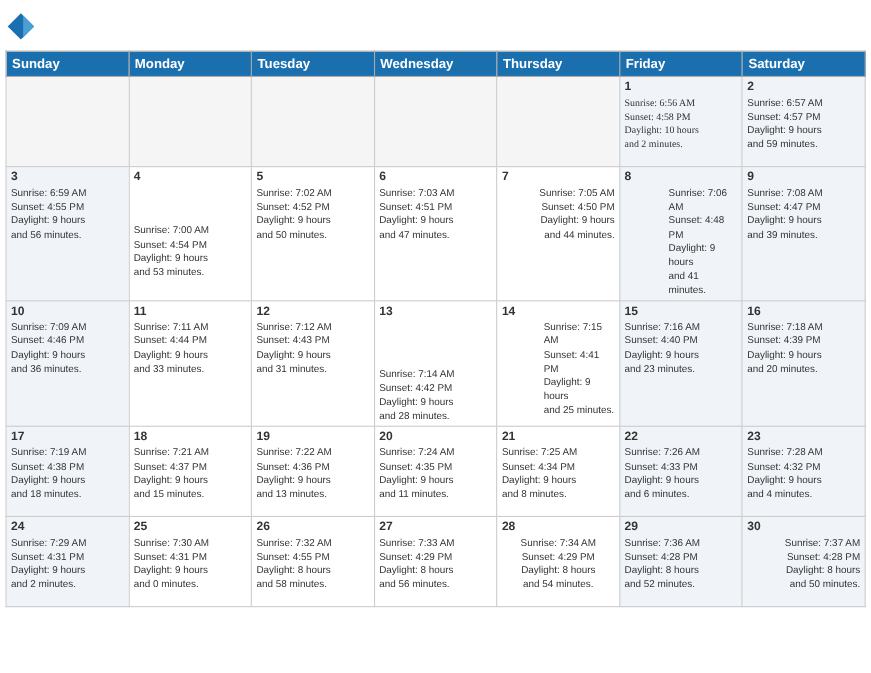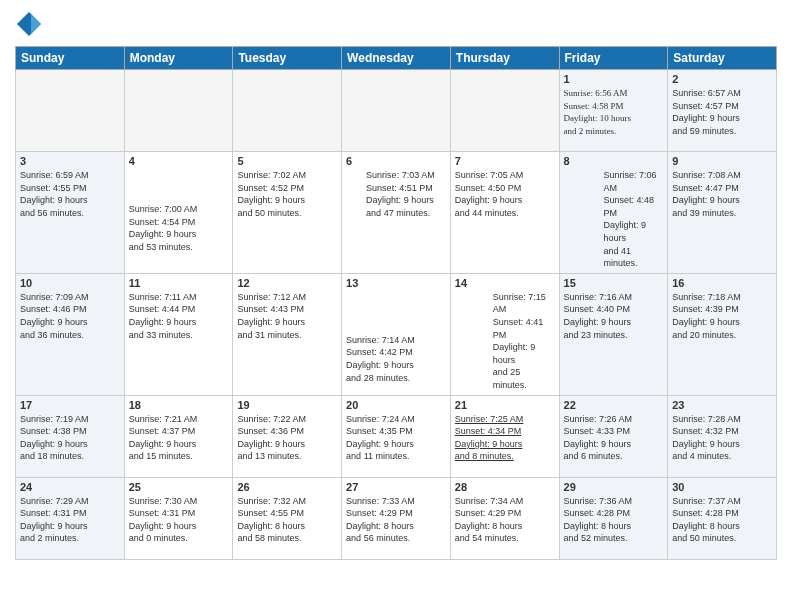--- a/index.html
+++ b/index.html
@@ -6,21 +6,21 @@
     body {
       font-family: Arial, sans-serif;
       background: #fff;
       width: 792px;
       height: 612px;
       overflow: hidden;
     }
     .page {
       width: 792px;
       height: 456px;
-      padding: 10px 15px;
+      padding: 10px 5px;
     }
     .header {
       display: flex;
       justify-content: space-between;
       align-items: flex-start;
       margin-bottom: 8px;
     }
     .logo {
       display: flex;
       align-items: center;
@@ -167,28 +167,28 @@
           </td>
           <td>
             <div class="day-number">5</div>
             <div class="day-info" style="white-space: pre-line;">Sunrise: 7:02 AM
 Sunset: 4:52 PM
 Daylight: 9 hours
 and 50 minutes.</div>
           </td>
           <td>
             <div class="day-number">6</div>
-            <div class="day-info" style="white-space: pre-line; margin-left: 20px;">Sunrise: 7:03 AM
+            <div class="day-info" style="white-space: pre-line;">Sunrise: 7:03 AM
 Sunset: 4:51 PM
 Daylight: 9 hours
 and 47 minutes.</div>
           </td>
           <td>
             <div class="day-number">7</div>
-            <div class="day-info" style="white-space: pre-line;">Sunrise: 7:05 AM
+            <div class="day-info" style="white-space: pre-line; text-align: right;">Sunrise: 7:05 AM
 Sunset: 4:50 PM
 Daylight: 9 hours
 and 44 minutes.</div>
           </td>
           <td class="weekend">
             <div class="day-number">8</div>
             <div class="day-info" style="white-space: pre-line; margin-left: 40px;">Sunrise: 7:06 AM
 Sunset: 4:48 PM
 Daylight: 9 hours
 and 41 minutes.</div>
@@ -276,21 +276,21 @@
           </td>
           <td>
             <div class="day-number">20</div>
             <div class="day-info" style="white-space: pre-line;">Sunrise: 7:24 AM
 Sunset: 4:35 PM
 Daylight: 9 hours
 and 11 minutes.</div>
           </td>
           <td>
             <div class="day-number">21</div>
-            <div class="day-info" style="white-space: pre-line; text-decoration: underline;">Sunrise: 7:25 AM
+            <div class="day-info" style="white-space: pre-line;">Sunrise: 7:25 AM
 Sunset: 4:34 PM
 Daylight: 9 hours
 and 8 minutes.</div>
           </td>
           <td class="weekend">
             <div class="day-number">22</div>
             <div class="day-info" style="white-space: pre-line;">Sunrise: 7:26 AM
 Sunset: 4:33 PM
 Daylight: 9 hours
 and 6 minutes.</div>
@@ -327,35 +327,35 @@
           </td>
           <td>
             <div class="day-number">27</div>
             <div class="day-info" style="white-space: pre-line;">Sunrise: 7:33 AM
 Sunset: 4:29 PM
 Daylight: 8 hours
 and 56 minutes.</div>
           </td>
           <td>
             <div class="day-number">28</div>
-            <div class="day-info" style="white-space: pre-line;">Sunrise: 7:34 AM
+            <div class="day-info" style="white-space: pre-line; text-align: center;">Sunrise: 7:34 AM
 Sunset: 4:29 PM
 Daylight: 8 hours
 and 54 minutes.</div>
           </td>
           <td class="weekend">
             <div class="day-number">29</div>
             <div class="day-info" style="white-space: pre-line;">Sunrise: 7:36 AM
 Sunset: 4:28 PM
 Daylight: 8 hours
 and 52 minutes.</div>
           </td>
           <td class="weekend">
             <div class="day-number">30</div>
-            <div class="day-info" style="white-space: pre-line;">Sunrise: 7:37 AM
+            <div class="day-info" style="white-space: pre-line; text-align: right;">Sunrise: 7:37 AM
 Sunset: 4:28 PM
 Daylight: 8 hours
 and 50 minutes.</div>
           </td>
         </tr>
       </tbody>
   </table>
 </div>
 
 </body></html>

